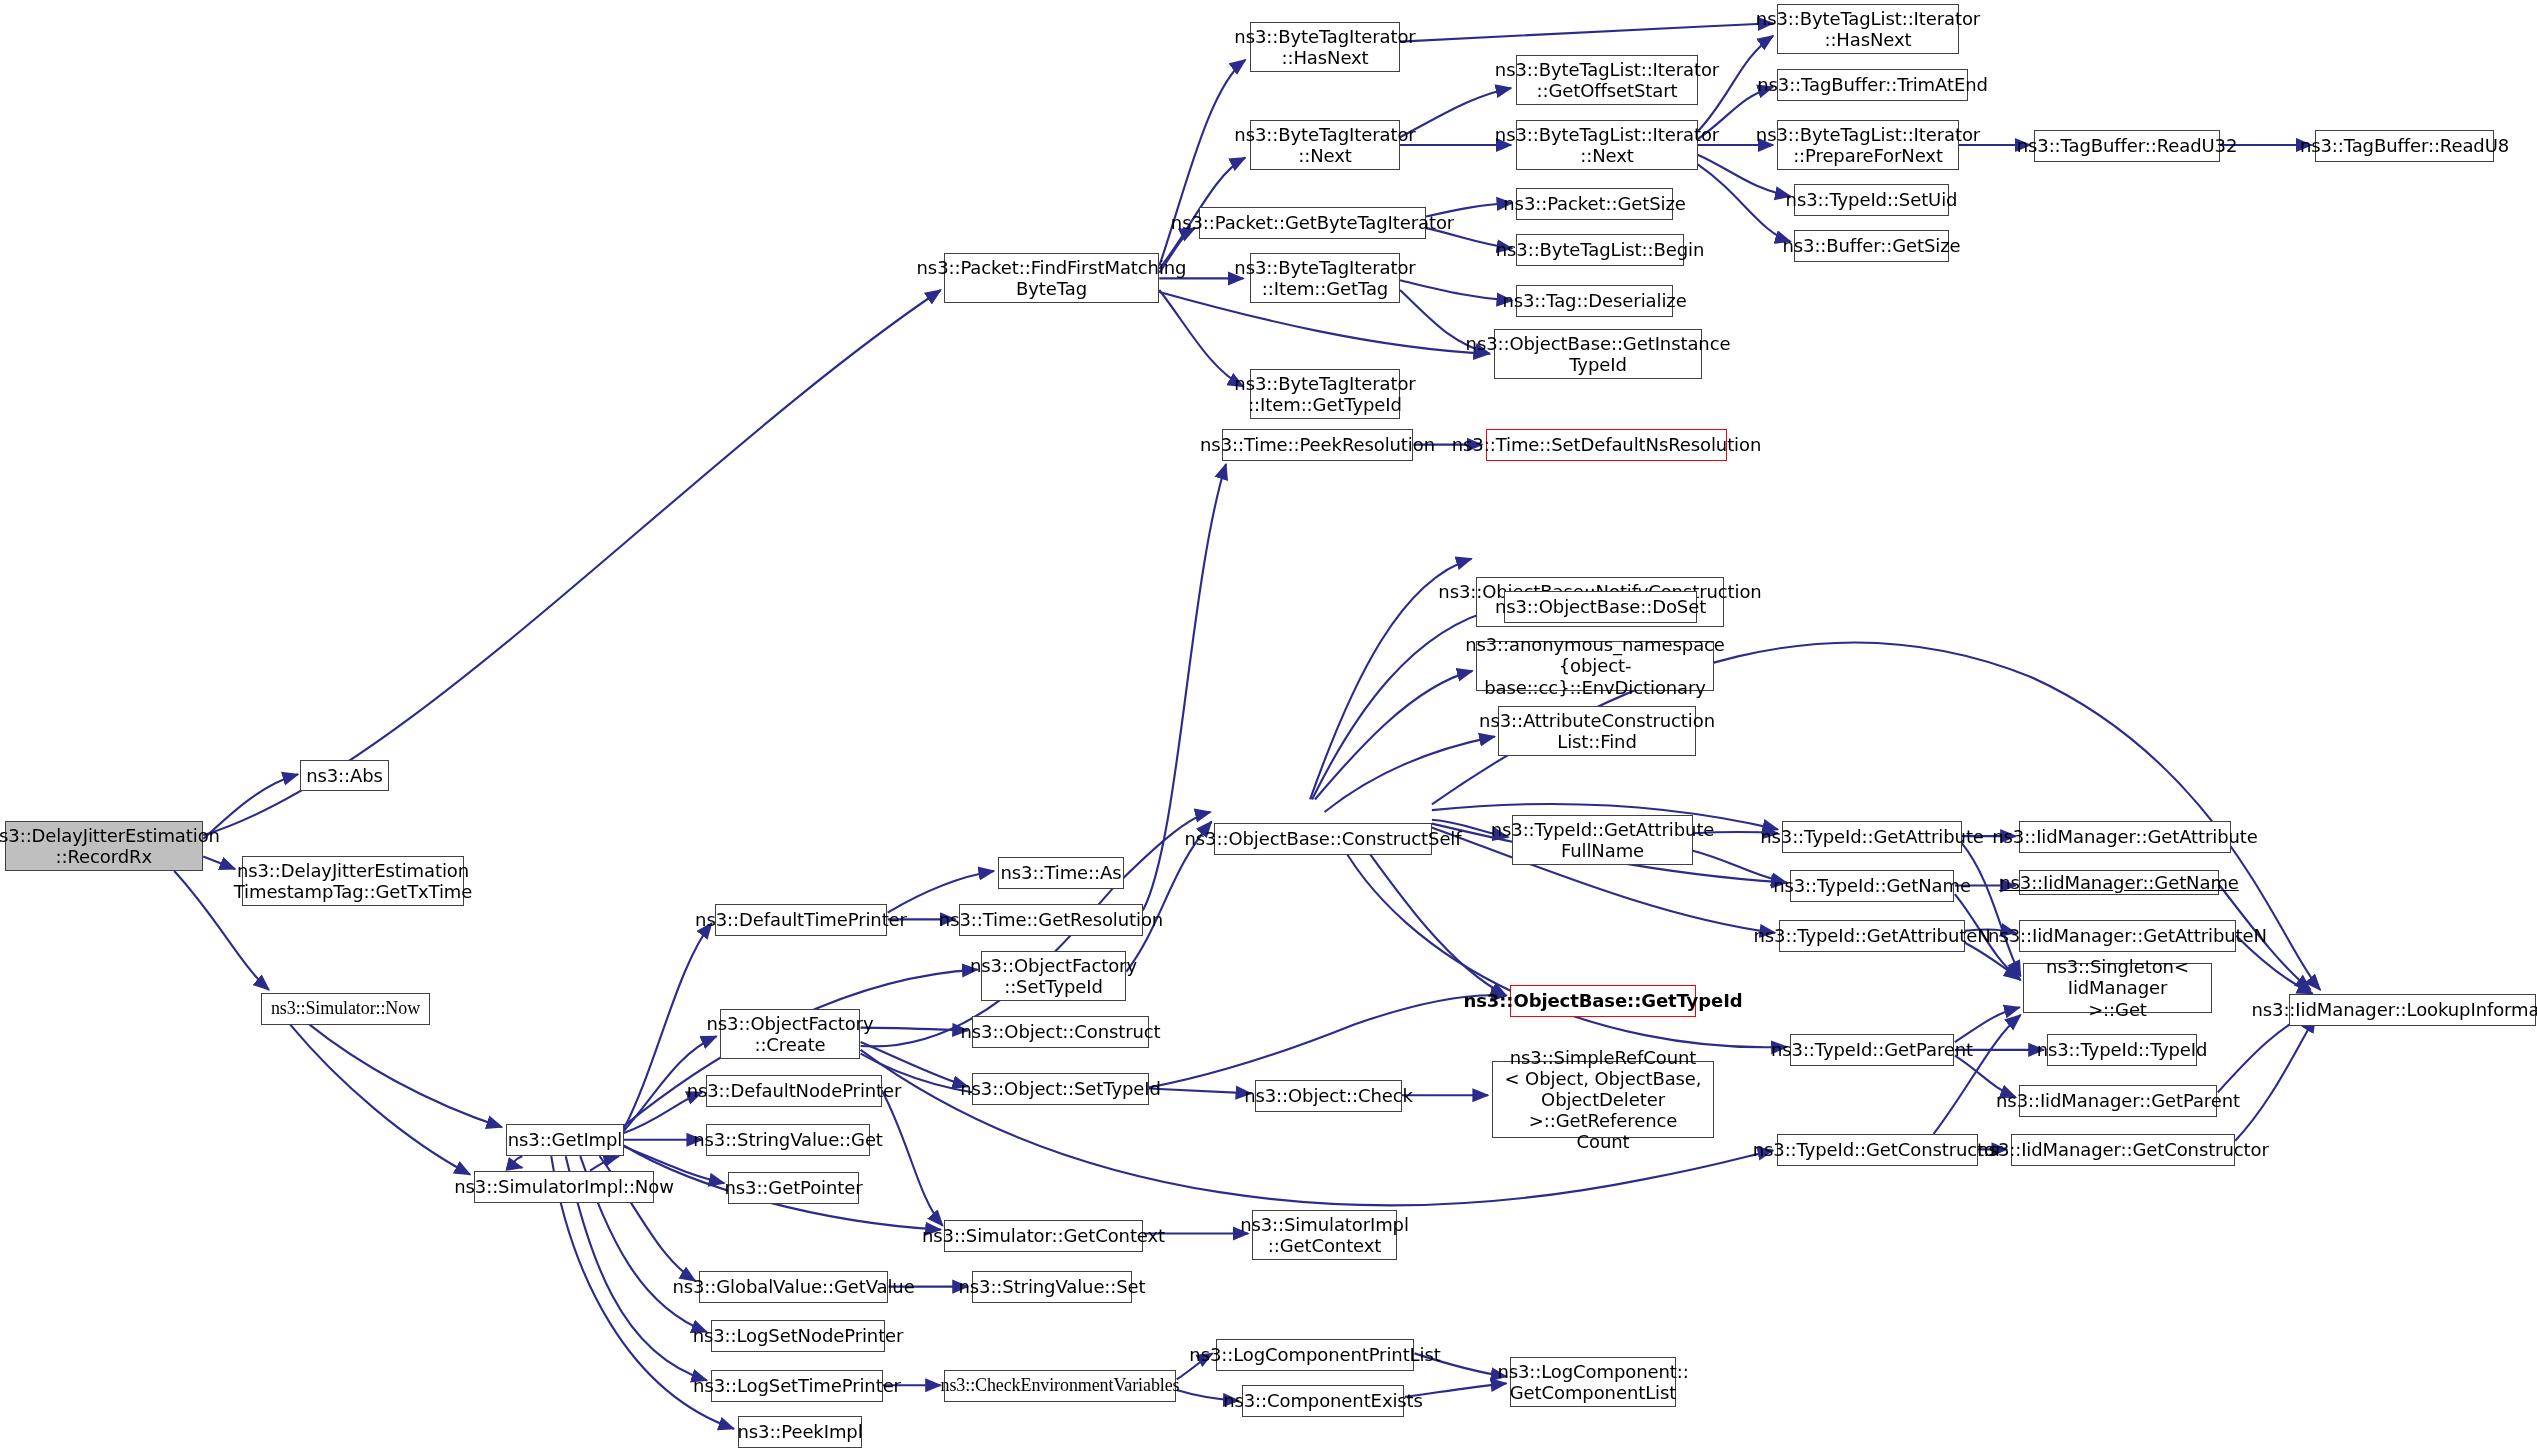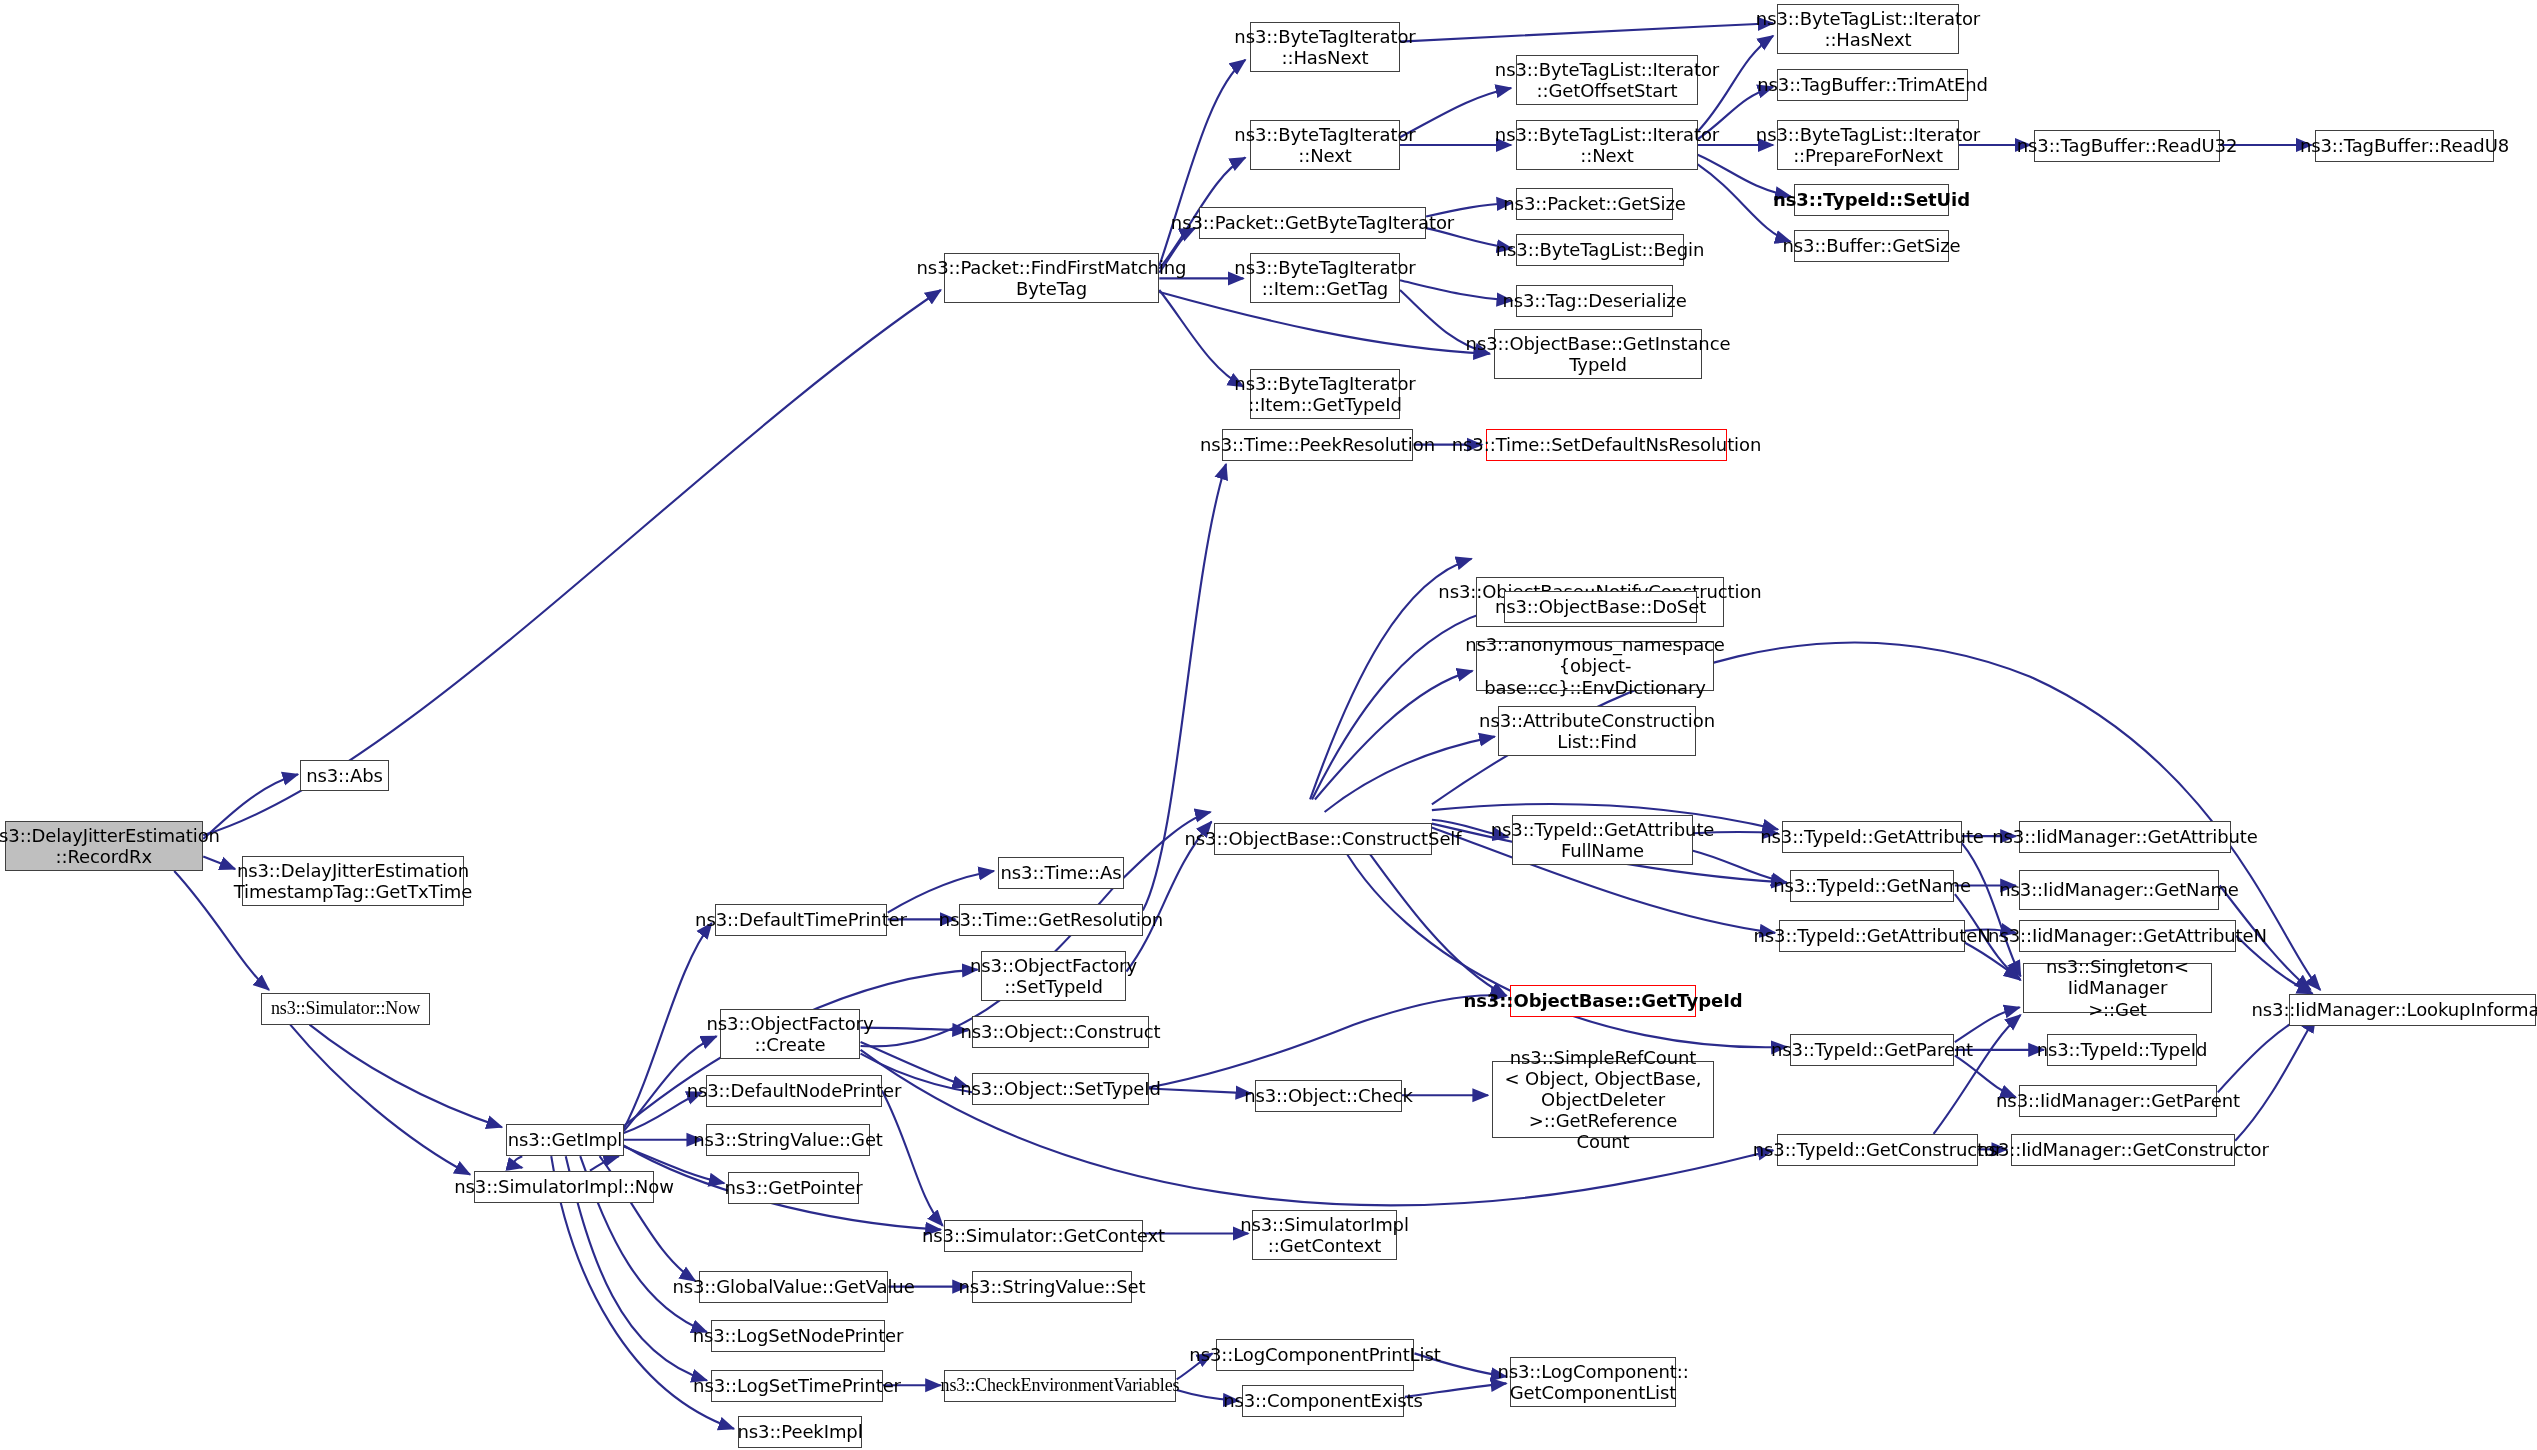--- a/index.html
+++ b/index.html
@@ -164,40 +164,40 @@
       <div class="node" style="left: 1516px; top: 188px; width: 157px; height: 32px;">ns3::Packet::GetSize</div>
       <div class="node" style="left: 1516px; top: 234px; width: 168px; height: 32px;">ns3::ByteTagList::Begin</div>
       <div class="node" style="left: 1516px; top: 285px; width: 157px; height: 32px;">ns3::Tag::Deserialize</div>
       <div class="node" style="left: 1494px; top: 329px; width: 208px; height: 50px;">ns3::ObjectBase::GetInstance
 TypeId</div>
       <div class="node" style="left: 1777px; top: 3.9px; width: 182px; height: 50px;">ns3::ByteTagList::Iterator
 ::HasNext</div>
       <div class="node" style="left: 1777px; top: 69px; width: 191px; height: 32px;">ns3::TagBuffer::TrimAtEnd</div>
       <div class="node" style="left: 1777px; top: 120px; width: 182px; height: 50px;">ns3::ByteTagList::Iterator
 ::PrepareForNext</div>
-      <div class="node" style="left: 1794px; top: 184px; width: 155px; height: 32px; font-weight: bold;">ns3::TypeId::SetUid</div>
+      <div class="node" style="left: 1794px; top: 184px; width: 155px; height: 32px;">ns3::TypeId::SetUid</div>
       <div class="node" style="left: 1794px; top: 230px; width: 155px; height: 32px;">ns3::Buffer::GetSize</div>
       <div class="node" style="left: 2034px; top: 130px; width: 186px; height: 32px;">ns3::TagBuffer::ReadU32</div>
       <div class="node" style="left: 2315px; top: 130px; width: 179px; height: 32px;">ns3::TagBuffer::ReadU8</div>
       <div class="node" style="left: 1222px; top: 429px; width: 191px; height: 32px;">ns3::Time::PeekResolution</div>
       <div class="node red" style="left: 1486px; top: 429px; width: 241px; height: 32px;">ns3::Time::SetDefaultNsResolution</div>
       <div class="node" style="left: 1476px; top: 529px; width: 248px; height: 50px; margin-top: 48px;">ns3::ObjectBase::NotifyConstruction
 Completed</div>
       <div class="node" style="left: 1504px; top: 591px; width: 193px; height: 32px;">ns3::ObjectBase::DoSet</div>
       <div class="node" style="left: 1476px; top: 641px; width: 238px; height: 50px;">ns3::anonymous_namespace
 {object-base::cc}::EnvDictionary</div>
       <div class="node" style="left: 1498px; top: 706px; width: 198px; height: 50px;">ns3::AttributeConstruction
 List::Find</div>
       <div class="node" style="left: 1214px; top: 799px; width: 218px; height: 32px; margin-top: 24px;">ns3::ObjectBase::ConstructSelf</div>
       <div class="node" style="left: 1512px; top: 815px; width: 181px; height: 50px;">ns3::TypeId::GetAttribute
 FullName</div>
       <div class="node" style="left: 1782px; top: 821px; width: 180px; height: 32px;">ns3::TypeId::GetAttribute</div>
       <div class="node" style="left: 2019px; top: 821px; width: 212px; height: 32px;">ns3::IidManager::GetAttribute</div>
       <div class="node" style="left: 1790px; top: 870px; width: 164px; height: 32px;">ns3::TypeId::GetName</div>
-      <div class="node" style="left: 2019px; top: 870px; width: 200px; height: 40px;">ns3::IidManager::GetName</div>
+      <div class="node" style="left: 2019px; top: 870px; width: 200px; height: 25px; text-decoration: underline;">ns3::IidManager::GetName</div>
       <div class="node" style="left: 1779px; top: 920px; width: 186px; height: 32px;">ns3::TypeId::GetAttributeN</div>
       <div class="node" style="left: 2019px; top: 920px; width: 217px; height: 32px;">ns3::IidManager::GetAttributeN</div>
       <div class="node" style="left: 2023px; top: 963px; width: 189px; height: 50px;">ns3::Singleton&lt; IidManager
 &gt;::Get</div>
       <div class="node" style="left: 2289px; top: 994px; width: 247px; height: 32px;">ns3::IidManager::LookupInformation</div>
       <div class="node red" style="left: 1510px; top: 985px; width: 186px; height: 32px; font-weight: bold;">ns3::ObjectBase::GetTypeId</div>
       <div class="node" style="left: 1790px; top: 1034px; width: 164px; height: 32px;">ns3::TypeId::GetParent</div>
       <div class="node" style="left: 2047px; top: 1034px; width: 150px; height: 32px;">ns3::TypeId::TypeId</div>
       <div class="node" style="left: 2019px; top: 1085px; width: 198px; height: 32px;">ns3::IidManager::GetParent</div>
       <div class="node" style="left: 1777px; top: 1134px; width: 201px; height: 32px;">ns3::TypeId::GetConstructor</div>

